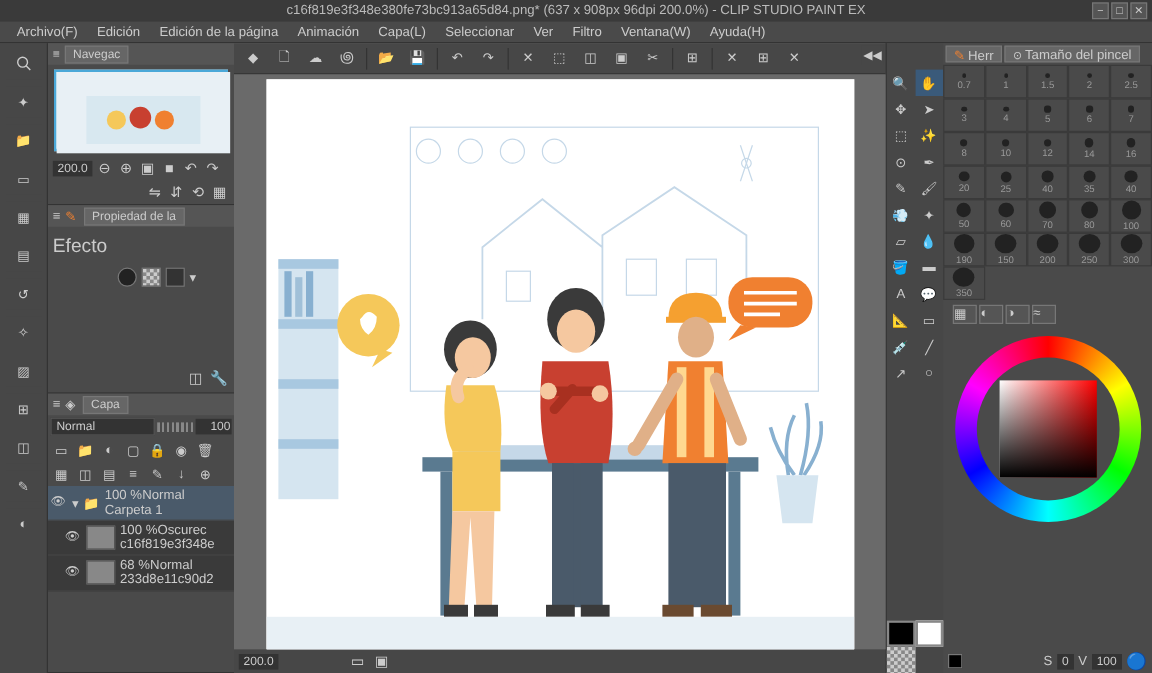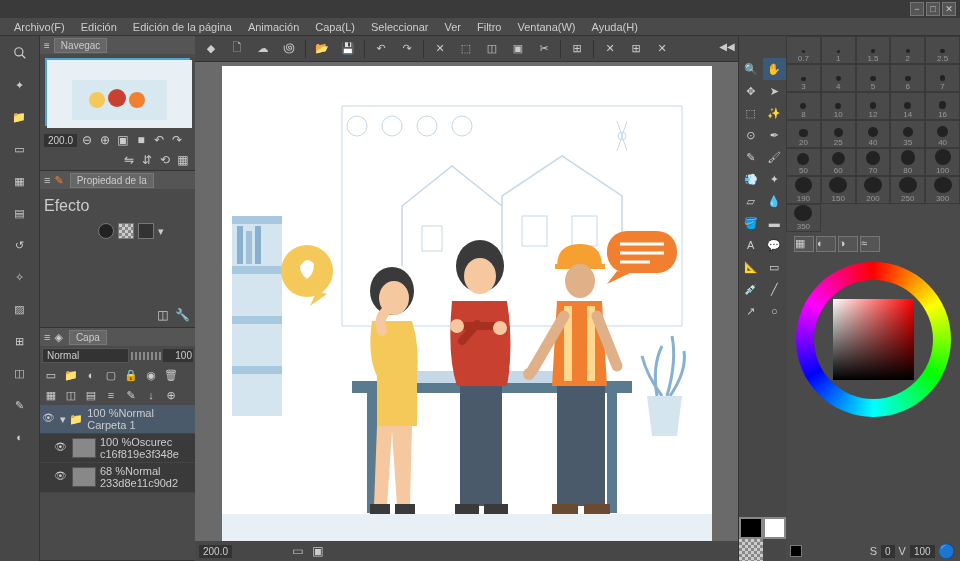--- a/index.html
+++ b/index.html
@@ -47,39 +47,40 @@
 .right-panels{width:222px;background:#4a4a4a;display:flex}
 .tool-palette{width:48px;background:#474747;border-left:1px solid #333;display:flex;flex-direction:column;padding-top:22px}
 .tool-row{display:flex}
 .tool-btn{width:24px;height:22px;display:flex;align-items:center;justify-content:center;cursor:pointer}
 .tool-btn.active{background:#3a5a7a}
 .right-stack{flex:1;display:flex;flex-direction:column}
 .brush-panel{background:#4a4a4a}
 .brush-tabs{height:18px;display:flex;gap:2px;padding:2px}
 .brush-tab{background:#666;padding:1px 6px;font-size:9px;border:1px solid #777}
 .brush-grid{display:grid;grid-template-columns:repeat(5,1fr);gap:0}
-.brush-cell{height:28px;display:flex;flex-direction:column;align-items:center;justify-content:flex-end;cursor:pointer;border:1px solid #3a3a3a}
+.brush-cell{height:28px;display:flex;flex-direction:column;align-items:center;justify-content:center;cursor:pointer;border:1px solid #3a3a3a}
 .brush-dot{background:#222;border-radius:50%}
 .brush-label{font-size:8px;color:#999;margin-top:1px}
 .color-panel{flex:1;display:flex;flex-direction:column;align-items:center;padding:4px;position:relative}
 .color-swatches{display:flex;gap:2px;margin-bottom:4px;align-self:flex-start;padding-left:4px}
 .color-sw{width:20px;height:16px;border:1px solid #777}
 .color-wheel{width:155px;height:155px;position:relative;margin-top:6px}
 .wheel-ring{width:155px;height:155px;border-radius:50%;background:conic-gradient(red,yellow,lime,cyan,blue,magenta,red);position:relative}
 .wheel-ring::after{content:"";position:absolute;top:18px;left:18px;width:119px;height:119px;border-radius:50%;background:#4a4a4a}
 .wheel-square{position:absolute;top:37px;left:37px;width:81px;height:81px;background:linear-gradient(to bottom,transparent,black),linear-gradient(to right,white,red)}
 .color-footer{position:absolute;bottom:2px;left:4px;right:4px;display:flex;align-items:center;gap:4px;font-size:9px}
 .cf-box{width:12px;height:12px;border:1px solid #777}
 .icon-svg{width:14px;height:14px;fill:#ccc}
 .collapse-arrows{position:absolute;top:38px;right:224px;width:18px;height:16px;background:#474747;display:flex;align-items:center;justify-content:center;font-size:10px;cursor:pointer;z-index:5}
 </style>
 </head>
 <body>
 
 <div class="titlebar">
+  <span class="titlebar-text">c16f819e3f348e380fe73bc913a65d84.png* (637 x 908px 96dpi 200.0%)  - CLIP STUDIO PAINT EX</span>
   <div class="win-controls">
     <div class="win-btn">−</div>
     <div class="win-btn">□</div>
     <div class="win-btn">✕</div>
   </div>
 </div>
 
 <div class="menubar">
   <span class="menu-item">Archivo(F)</span>
   <span class="menu-item">Edición</span>
@@ -402,20 +403,24 @@
           <div class="tool-btn" style="background:#000;border:2px solid #888"></div>
           <div class="tool-btn" style="background:#fff;border:2px solid #888"></div>
         </div>
       <div class="tool-row">
           <div class="tool-btn" style="background:repeating-conic-gradient(#888 0 25%,#ccc 0 50%) 0 0/6px 6px"></div>
         </div>
     </div>
 
     <div class="right-stack">
       <div class="brush-panel">
+        <div class="brush-tabs">
+          <span class="brush-tab"><span style="color:#f08030">✎</span> <span>Herr</span></span>
+          <span class="brush-tab">⊙ <span>Tamaño del pincel</span></span>
+        </div>
         <div class="brush-grid" id="brush-grid">
             <div class="brush-cell">
               <div class="brush-dot" style="width: 3.17132px; height: 3.17132px;"></div>
               <div class="brush-label">0.7</div>
             </div>
             <div class="brush-cell">
               <div class="brush-dot" style="width: 3.4px; height: 3.4px;"></div>
               <div class="brush-label">1</div>
             </div>
             <div class="brush-cell">

